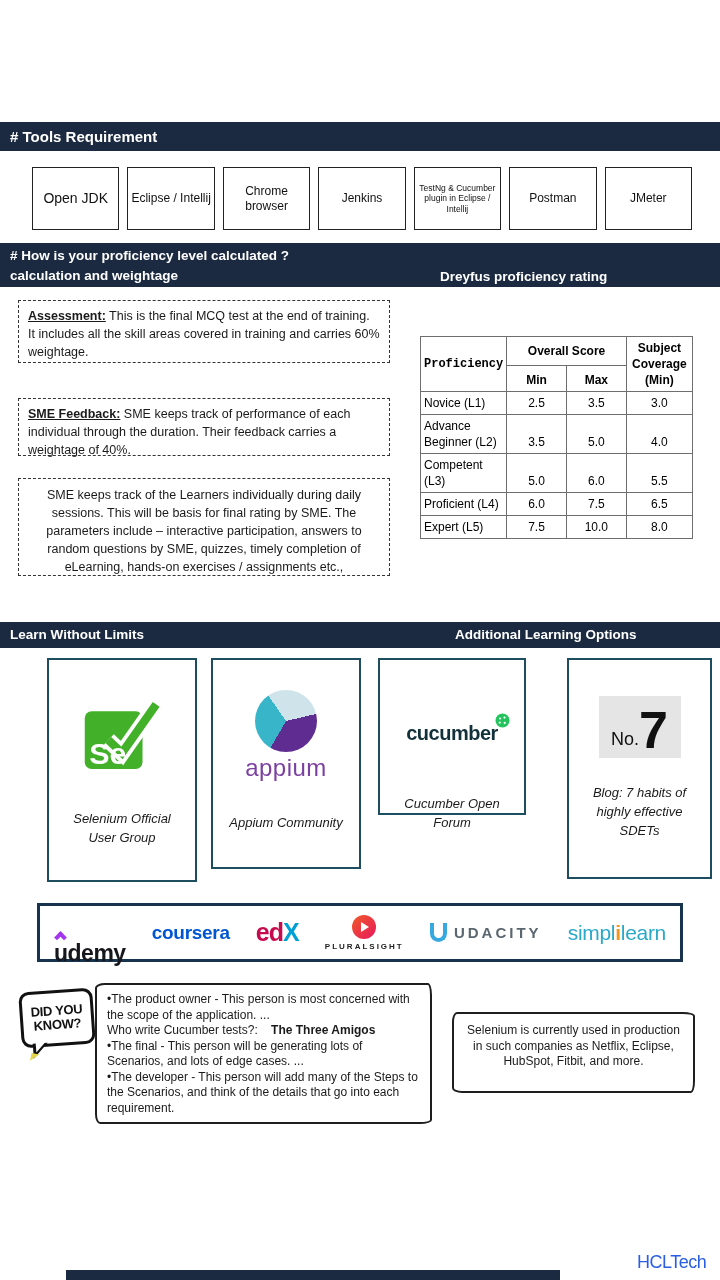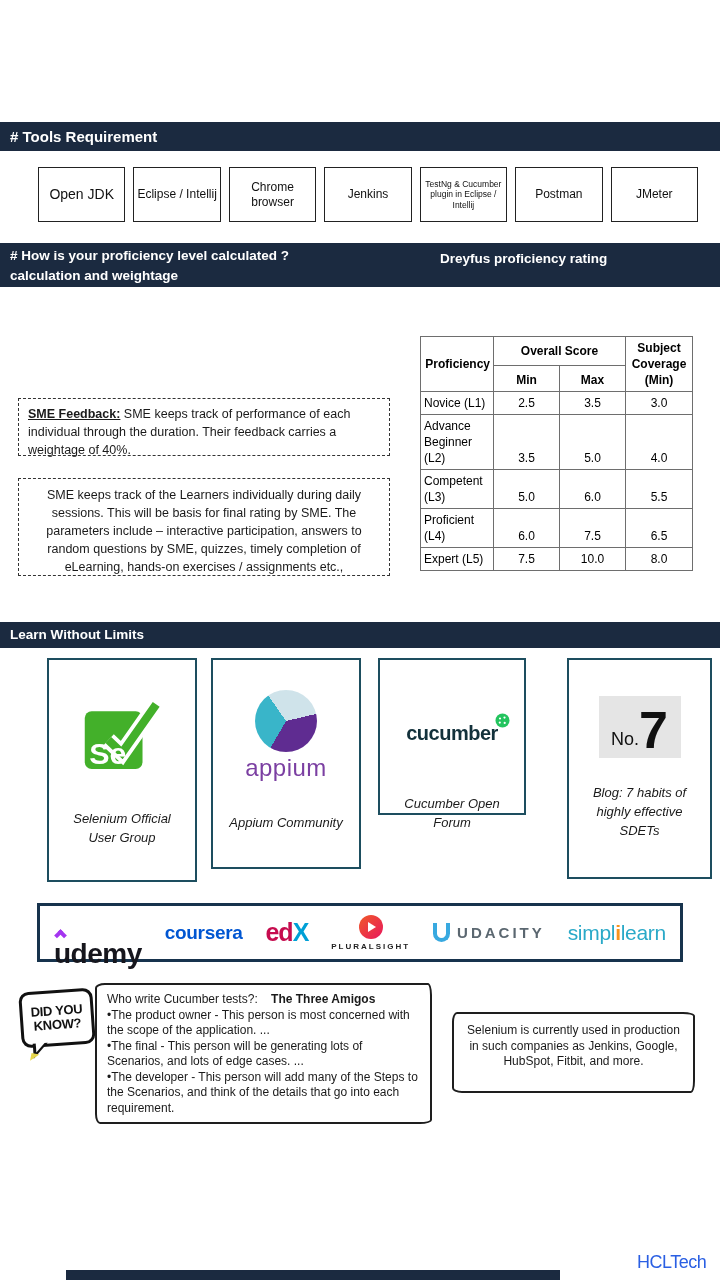--- a/index.html
+++ b/index.html
@@ -3,39 +3,39 @@
 <meta charset="utf-8">
 <style>
   * { margin:0; padding:0; box-sizing:border-box; }
   html,body { background:#fff; }
   body { font-family:"Liberation Sans", sans-serif; }
   #page { position:relative; width:720px; height:1280px; background:#fff; overflow:hidden; margin:0 auto; }
 
   .navy-bar { position:absolute; left:0; width:720px; background:#1b2a40; color:#fff; font-weight:bold; }
   #bar-tools { top:122px; height:29px; font-size:15px; line-height:29px; padding-left:10px; }
   #bar-prof { top:243px; height:44px; font-size:13.5px; line-height:20px; padding:3px 0 0 10px; }
-  #bar-prof .right-title { position:absolute; left:440px; top:6px; }
+  #bar-prof .right-title { position:absolute; left:440px; top:24px; }
   #bar-learn { top:622px; height:26px; font-size:13.5px; line-height:26px; padding-left:10px; }
   #bar-learn .right-title { position:absolute; left:455px; top:0; }
 
-  #tools-row { position:absolute; left:38px; top:167px; width:660px; height:55px; display:flex; gap:8px; }
+  #tools-row { position:absolute; left:32px; top:167px; width:660px; height:63px; display:flex; gap:8px; }
   .tool-box { flex:1; border:1px solid #222; background:#fff; display:flex; align-items:center; justify-content:center; text-align:center; font-size:12px; color:#111; padding:2px; line-height:1.25; }
   .tool-box.big { font-size:14px; }
   .tool-box.small3 { font-size:8.5px; }
 
   .dashed-box { position:absolute; left:18px; width:372px; border:1.5px dashed #333; background:#fff; color:#1a1a1a; font-size:12.5px; line-height:18px; padding:6px 9px; }
   #assessment-box { top:300px; height:63px; }
   #sme-feedback-box { top:398px; height:58px; }
   #sme-note-box { top:478px; height:98px; text-align:center; padding:7px 6px; }
   .dashed-label { font-weight:bold; text-decoration:underline; }
 
   #prof-table { position:absolute; left:420px; top:336px; width:273px; border-collapse:collapse; font-size:12px; color:#000; }
   #prof-table th, #prof-table td { border:1px solid #6e6e6e; padding:3px 3px; line-height:16px; }
   #prof-table th { font-weight:bold; }
-  .th-prof { width:73px; text-align:right; vertical-align:middle; }
+  .th-prof { width:73px; text-align:right; vertical-align:middle;font-family:Liberation Mono, monospace; }
   .th-overall { text-align:center; }
   .th-minmax { width:66px; text-align:center; vertical-align:bottom; height:26px; }
   .th-subject { width:67px; text-align:center; vertical-align:middle; }
   #prof-table td.name { text-align:left; vertical-align:bottom; }
   #prof-table td.num { text-align:center; vertical-align:bottom; }
 
   .learn-card { position:absolute; top:658px; background:#fff; border:2px solid #1d4e5f; display:flex; flex-direction:column; align-items:center; }
   #card-selenium { left:47px;  width:150px; height:224px; }
   #card-appium   { left:211px; width:150px; height:211px; }
   #card-cucumber { left:378px; width:148px; height:157px; }
@@ -51,21 +51,21 @@
   #card-cucumber .logo-wrap { margin-top:62px; position:relative; }
   #cucumber-word { font-size:20px; font-weight:bold; color:#13313b; letter-spacing:-0.5px; }
   .cuke-dot { position:absolute; right:-12px; top:-9px; }
   #card-cucumber .card-caption { margin-top:50px; }
   #card-blog .no7-box { margin-top:36px; width:82px; height:62px; background:#e5e5e5; display:flex; align-items:flex-end; justify-content:center; padding-bottom:4px; }
   .no7-no { font-size:18px; color:#111; line-height:1; margin-bottom:6px; }
   .no7-seven { font-size:52px; font-weight:bold; color:#111; line-height:0.9; }
   #card-blog .card-caption { margin-top:26px; max-width:122px; }
 
   #platform-strip { position:absolute; left:37px; top:903px; width:646px; height:59px; border:3px solid #17334d; background:#fff; display:flex; align-items:center; justify-content:space-between; padding:0 14px; }
-  .lg-udemy { position:relative; font-size:28px; font-weight:bold; color:#16161d; letter-spacing:-0.5px; padding-top:6px;margin-top:36px; }
+  .lg-udemy { position:relative; font-size:23px; font-weight:bold; color:#16161d; letter-spacing:-0.5px; padding-top:6px;margin-top:36px; }
   .udemy-caret { position:absolute; left:2px; top:-1px; width:9px; height:9px; border-top:4px solid #a435f0; border-left:4px solid #a435f0; transform:rotate(45deg); }
   .lg-coursera { font-size:19px; font-weight:bold; color:#0056d2; letter-spacing:-0.3px;text-align:right; }
   .lg-edx { font-size:25px; font-weight:bold; letter-spacing:-1px; }
   .edx-ed { color:#c60c4e; }
   .edx-x { color:#00a0d6; }
   .lg-pluralsight { display:flex; flex-direction:column; align-items:center; gap:3px; }
   .ps-circle { width:24px; height:24px; border-radius:50%; background:linear-gradient(135deg,#f05a28,#e8175d); display:flex; align-items:center; justify-content:center; }
   .ps-play { width:0; height:0; border-left:8px solid #fff; border-top:5px solid transparent; border-bottom:5px solid transparent; margin-left:2px; }
   .ps-text { font-size:8px; font-weight:bold; letter-spacing:2px; color:#222; }
   .lg-udacity { display:flex; align-items:center; gap:7px; }
@@ -106,20 +106,23 @@
     <div class="tool-box">Postman</div>
     <div class="tool-box">JMeter</div>
   </div>
 
   <div id="bar-prof" class="navy-bar">
     <div># How is your proficiency level calculated ?</div>
     <div>calculation and weightage</div>
     <span class="right-title">Dreyfus proficiency rating</span>
   </div>
 
+  <div id="assessment-box" class="dashed-box">
+    <span class="dashed-label">Assessment:</span><span> This is the final MCQ test at the end of training. It includes all the skill areas covered in training and carries 60% weightage.</span>
+  </div>
   <div id="sme-feedback-box" class="dashed-box">
     <span class="dashed-label">SME Feedback:</span><span> SME keeps track of performance of each individual through the duration. Their feedback carries a weightage of 40%.</span>
   </div>
   <div id="sme-note-box" class="dashed-box">
     <span>SME keeps track of the Learners individually during daily sessions. This will be basis for final rating by SME. The parameters include – interactive participation, answers to random questions by SME, quizzes, timely completion of eLearning, hands-on exercises / assignments etc.,</span>
   </div>
 
   <table id="prof-table">
     <tbody>
         <tr>
@@ -159,20 +162,21 @@
       <td class="name">Expert (L5)</td>
       <td class="num">7.5</td>
       <td class="num">10.0</td>
       <td class="num">8.0</td>
     </tr>
   </tbody>
     </table>
 
   <div id="bar-learn" class="navy-bar">
     <span>Learn Without Limits</span>
+    <span class="right-title">Additional Learning Options</span>
   </div>
 
   <div id="card-selenium" class="learn-card">
     <div class="logo-wrap">
       <svg width="76" height="76" viewBox="0 0 100 100">
         <rect x="1" y="20" width="76" height="76" rx="9" fill="#43b02a"></rect>
         <polyline points="32,58 50,75 95,11" fill="none" stroke="#ffffff" stroke-width="21"></polyline>
         <polyline points="32,58 50,75 95,11" fill="none" stroke="#43b02a" stroke-width="11"></polyline>
         <text x="7" y="90" font-family="Liberation Sans, sans-serif" font-size="40" font-weight="bold" fill="#ffffff">Se</text>
       </svg>
@@ -240,29 +244,29 @@
 
   <div id="dyk-bubble">
     <span>DID YOU</span>
     <span>KNOW?</span>
     <span class="tail-border"></span>
     <span class="tail-fill"></span>
     <span class="tail-yellow"></span>
   </div>
 
   <div id="amigos-box" class="wavy-box">
+    <div>•The product owner - This person is most concerned with the scope of the application. ...</div>
     <div>
       <span class="q">Who write Cucumber tests?:</span>
       <span class="bold">The Three Amigos</span>
     </div>
-    <div>•The product owner - This person is most concerned with the scope of the application. ...</div>
     <div>•The final - This person will be generating lots of Scenarios, and lots of edge cases. ...</div>
     <div>•The developer - This person will add many of the Steps to the Scenarios, and think of the details that go into each requirement.</div>
   </div>
 
   <div id="fact-box" class="wavy-box">
-    <span>Selenium is currently used in production in such companies as Jenkins, Google, HubSpot, Fitbit, and more.</span>
+    <span>Selenium is currently used in production in such companies as Netflix, Eclipse, HubSpot, Fitbit, and more.</span>
   </div>
 
   <div id="footer-bar"></div>
   <div id="brand">HCLTech</div>
 
 </div>
 
 </body></html>

